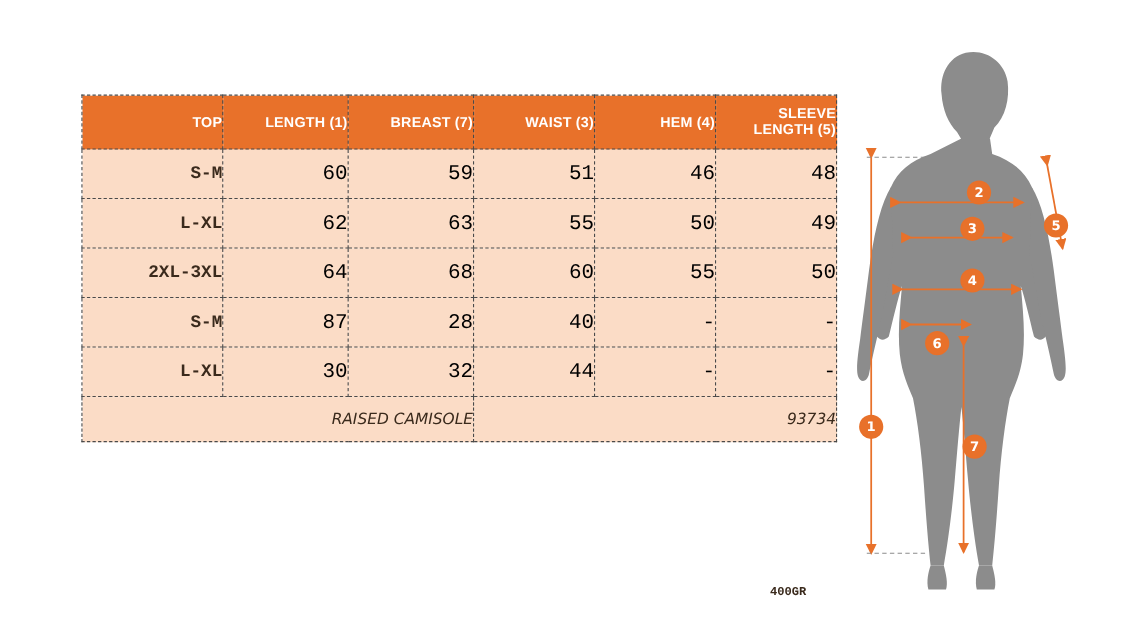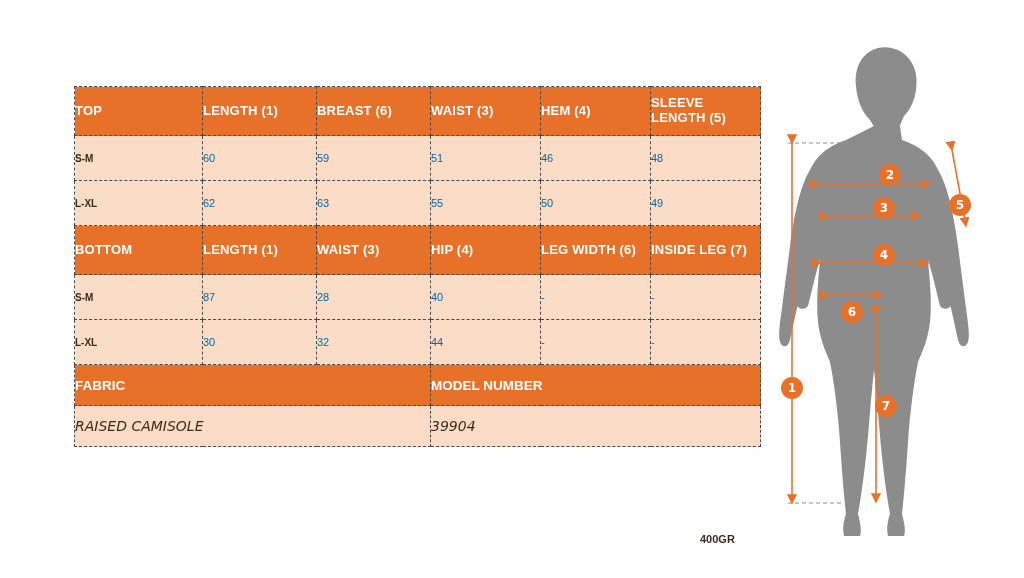--- a/index.html
+++ b/index.html
@@ -24,46 +24,46 @@
   .size-table {
     position: absolute;
     left: 74px;
     top: 86px;
     width: 686px;
     border-collapse: collapse;
     table-layout: fixed;
   }
   .size-table td, .size-table th {
     border: 1px dashed #4a4a4a;
-    text-align: left;
+    text-align: right;
     vertical-align: middle;
     padding: 0;
     height: 44px;
     font-size: 13.5px;
     color: #3d2b1f;
   }
   .hdr-row td {
     background: #e8712a;
     color: #ffffff;
     font-weight: bold;
     font-size: 13px;
     letter-spacing: .2px;
     height: 48px;
     line-height: 1.15;
   }
   .data-row td {
     background: #fbdcc6;
-    font-size: 11px;
-    color: #0369a1;
-    font-family: Liberation Sans, sans-serif;
+    font-size: 19px;
+    color: #000000;
+    font-family: Liberation Mono, monospace;
   }
   .data-row td.rowlabel {
     font-weight: bold;
-    font-size: 10px;
-    font-family: Liberation Sans, sans-serif;
+    font-size: 16px;
+    font-family: Liberation Mono, monospace;
     color: #3a2a1c;
   }
   .footer-hdr td {
     background: #e8712a;
     color: #ffffff;
     font-weight: bold;
     font-size: 13.5px;
     height: 40px;
   }
   .footer-val td {
@@ -74,21 +74,21 @@
     font-family: "DejaVu Sans", sans-serif;
     font-style: italic;
   }
   .weight-note {
     position: absolute;
     left: 700px;
     top: 533px;
     font-size: 11px;
     font-weight: bold;
     color: #3a2a1c;
-    font-family: Liberation Sans, sans-serif;
+    font-family: Liberation Mono, monospace;
   }
   
   .figure-area {
     position: absolute;
     left: 770px;
     top: 40px;
     width: 254px;
     height: 530px;
   }
   .figure-svg { position: absolute; left: 0; top: 0; }
@@ -119,21 +119,21 @@
       <col style="width:114px">
       <col style="width:110px">
       <col style="width:110px">
       <col style="width:110px">
     </colgroup>
     <tbody>
 
       <tr class="hdr-row">
         <td>TOP</td>
         <td>LENGTH (1)</td>
-        <td>BREAST (6)</td>
+        <td>BREAST (7)</td>
         <td>WAIST (3)</td>
         <td>HEM (4)</td>
         <td>SLEEVE LENGTH (5)</td>
       </tr>
 
       <tr class="data-row">
         <td class="rowlabel">S-M</td>
         <td>60</td>
         <td>59</td>
         <td>51</td>
@@ -141,54 +141,50 @@
         <td>48</td>
       </tr>
       <tr class="data-row">
         <td class="rowlabel">L-XL</td>
         <td>62</td>
         <td>63</td>
         <td>55</td>
         <td>50</td>
         <td>49</td>
       </tr>
-
-      <tr class="hdr-row">
-        <td>BOTTOM</td>
-        <td>LENGTH (1)</td>
-        <td>WAIST (3)</td>
-        <td>HIP (4)</td>
-        <td>LEG WIDTH (6)</td>
-        <td>INSIDE LEG (7)</td>
-      </tr>
+      <tr class="data-row">
+        <td class="rowlabel">2XL-3XL</td>
+        <td>64</td>
+        <td>68</td>
+        <td>60</td>
+        <td>55</td>
+        <td>50</td>
+      </tr>
+
 
       <tr class="data-row">
         <td class="rowlabel">S-M</td>
         <td>87</td>
         <td>28</td>
         <td>40</td>
         <td>-</td>
         <td>-</td>
       </tr>
       <tr class="data-row">
         <td class="rowlabel">L-XL</td>
         <td>30</td>
         <td>32</td>
         <td>44</td>
         <td>-</td>
         <td>-</td>
       </tr>
 
-      <tr class="footer-hdr">
-        <td colspan="3">FABRIC</td>
-        <td colspan="3">MODEL NUMBER</td>
-      </tr>
       <tr class="footer-val">
         <td colspan="3">RAISED CAMISOLE</td>
-        <td colspan="3">39904</td>
+        <td colspan="3">93734</td>
       </tr>
     </tbody>
   </table>
 
   <div class="weight-note">400GR</div>
 
   <div class="figure-area">
 
     <svg class="figure-svg" width="254" height="530" viewBox="0 0 254 530">
 

